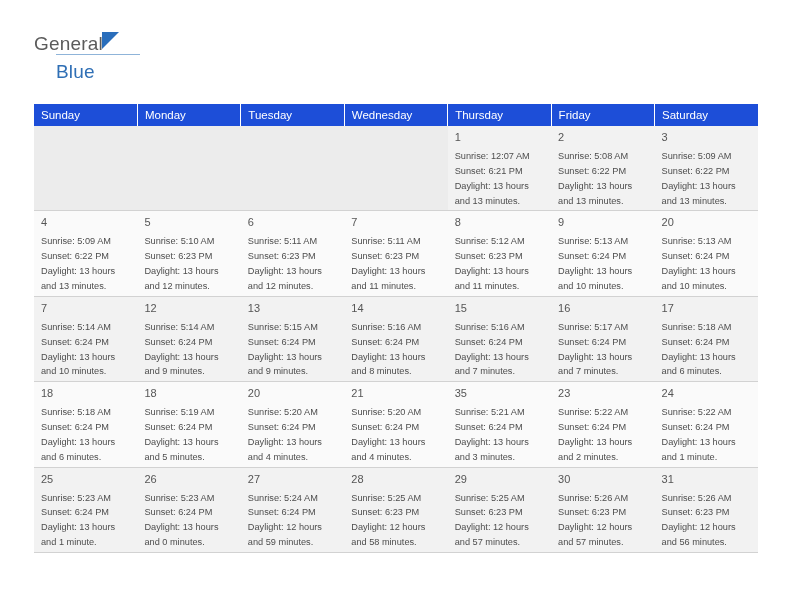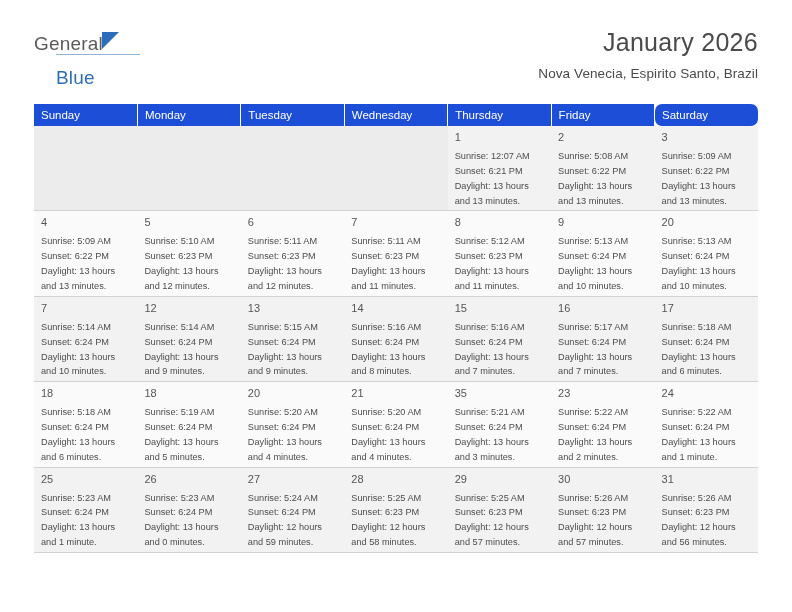--- a/index.html
+++ b/index.html
@@ -33,21 +33,21 @@
   .logo-general {
     font-size: 19px;
     color: #5b5b5b;
     letter-spacing: .2px;
   }
   .logo-blue {
     font-size: 19px;
     color: #2f6fb5;
     letter-spacing: .2px;
     display: block;
-    margin-top: 15px;
+    margin-top: 9px;
     margin-left: 22px;
   }
   .logo-flag {
     position: absolute;
     right: -16px;
     top: 4px;
     width: 0;
     height: 0;
     border-left: 17px solid #2a6ebb;
     border-bottom: 17px solid transparent;
@@ -83,21 +83,21 @@
   table.cal th {
     background: #1d4ed8;
     color: #ffffff;
     font-size: 11.5px;
     font-weight: normal;
     text-align: left;
     padding: 5px 0 5px 7px;
     height: 20px;
     border-right: 1px solid #ffffff;
   }
-  table.cal th:last-child { border-right: none; border-radius: 7px; }
+  table.cal th:last-child { border-right: none; }
   table.cal td {
     vertical-align: top;
     height: 79px;
     padding: 3px 6px 2px 7px;
     border-bottom: 1px solid #d2d2d2;
     font-size: 9.2px;
     line-height: 1.62;
     color: #4d4d4d;
   }
   tr.odd td { background: #f2f2f2; }
@@ -115,24 +115,20 @@
 <body>
 
 <div class="page">
 
   <div class="header">
     <div class="logo">
       <span class="logo-general">General</span>
       <span class="logo-flag"></span>
       <span class="logo-underline"></span>
       <span class="logo-blue">Blue</span>
-    </div>
-    <div class="title-block">
-      <div class="month-title">January 2026</div>
-      <div class="location">Nova Venecia, Espirito Santo, Brazil</div>
     </div>
   </div>
 
   <table class="cal">
     <thead>
       <tr>
         <th>Sunday</th>
         <th>Monday</th>
         <th>Tuesday</th>
         <th>Wednesday</th>

